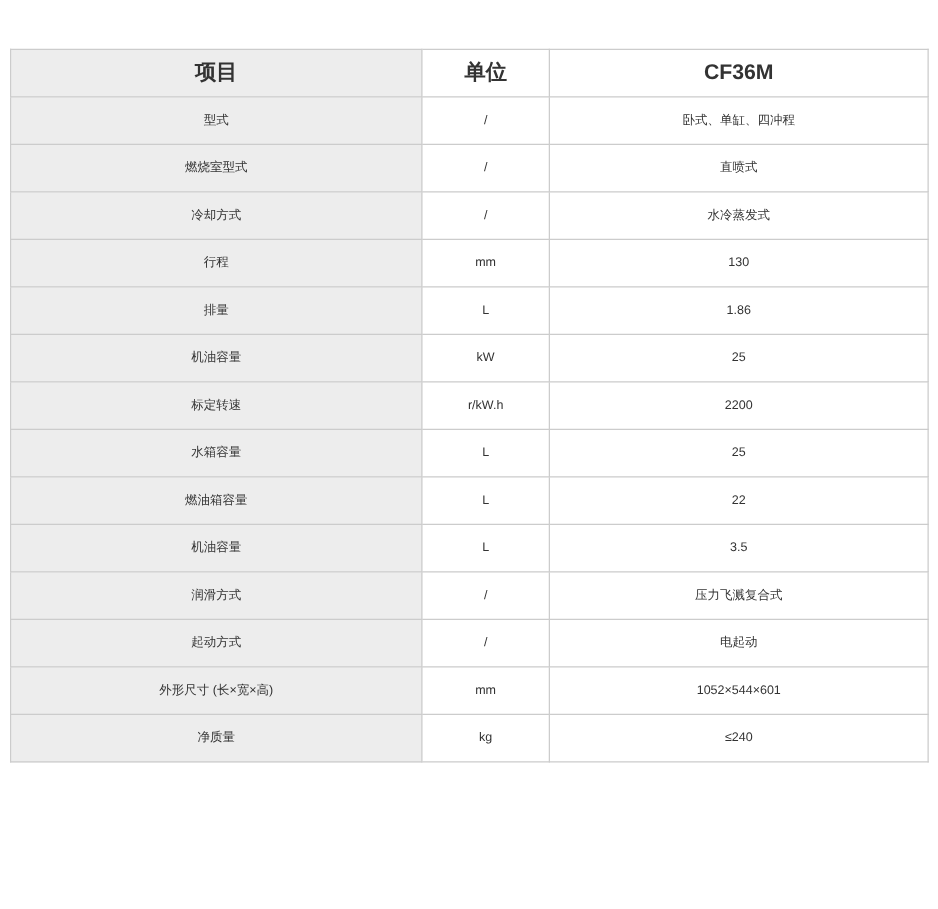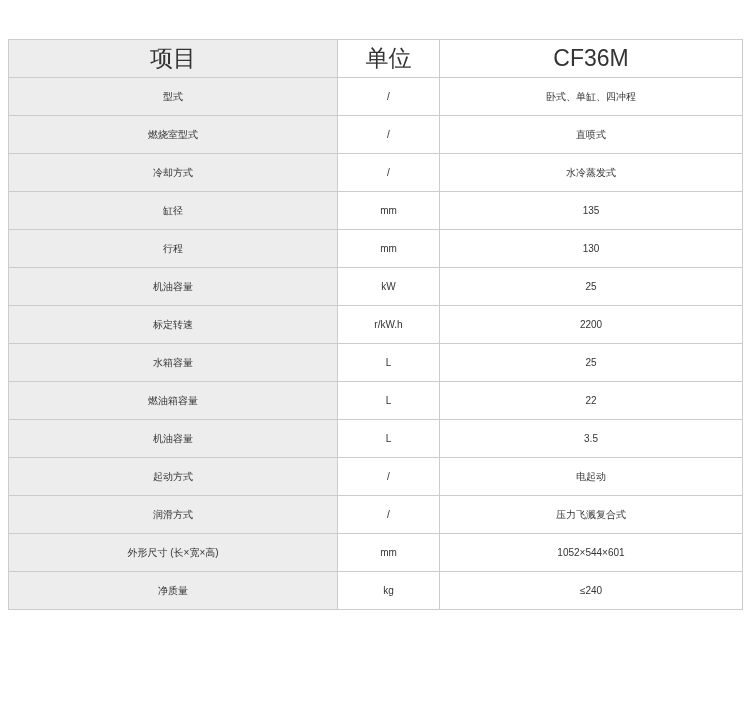--- a/index.html
+++ b/index.html
@@ -33,22 +33,22 @@
     height: 38px;
     text-align: center;
     vertical-align: middle;
     font-size: 10px;
     font-weight: 400;
     color: var(--text);
     padding: 2px 6px;
     line-height: 1.2;
   }
   table.spec th {
-    font-size: 23px;
-    font-weight: 400;
+    font-size: 17px;
+    font-weight: 700;
   }
   col.c-item  { width: 329px; }
   col.c-unit  { width: 102px; }
   col.c-value { width: 303px; }
   th.item-col, td.item-col { background: var(--item-bg); }
   td.unit-col, td.value-col, th.plain-col { background: var(--bg); }
 </style>
 </head>
 <body>
 
@@ -78,32 +78,32 @@
     <td class="unit-col">/</td>
     <td class="value-col">直喷式</td>
   </tr>
 
   <tr>
     <td class="item-col">冷却方式</td>
     <td class="unit-col">/</td>
     <td class="value-col">水冷蒸发式</td>
   </tr>
 
-  <tr>
-    <td class="item-col">缸径</td>
-    <td class="unit-col">mm</td>
-    <td class="value-col">135</td>
-  </tr>
 
   <tr>
     <td class="item-col">行程</td>
     <td class="unit-col">mm</td>
     <td class="value-col">130</td>
   </tr>
 
+  <tr>
+    <td class="item-col">排量</td>
+    <td class="unit-col">L</td>
+    <td class="value-col">1.86</td>
+  </tr>
 
   <tr>
     <td class="item-col">机油容量</td>
     <td class="unit-col">kW</td>
     <td class="value-col">25</td>
   </tr>
 
   <tr>
     <td class="item-col">标定转速</td>
     <td class="unit-col">r/kW.h</td>
@@ -123,29 +123,29 @@
     <td class="value-col">22</td>
   </tr>
 
   <tr>
     <td class="item-col">机油容量</td>
     <td class="unit-col">L</td>
     <td class="value-col">3.5</td>
   </tr>
 
   <tr>
+    <td class="item-col">润滑方式</td>
+    <td class="unit-col">/</td>
+    <td class="value-col">压力飞溅复合式</td>
+  </tr>
+
+  <tr>
     <td class="item-col">起动方式</td>
     <td class="unit-col">/</td>
     <td class="value-col">电起动</td>
-  </tr>
-
-  <tr>
-    <td class="item-col">润滑方式</td>
-    <td class="unit-col">/</td>
-    <td class="value-col">压力飞溅复合式</td>
   </tr>
 
   <tr>
     <td class="item-col">外形尺寸 (长×宽×高)</td>
     <td class="unit-col">mm</td>
     <td class="value-col">1052×544×601</td>
   </tr>
 
   <tr>
     <td class="item-col">净质量</td>

